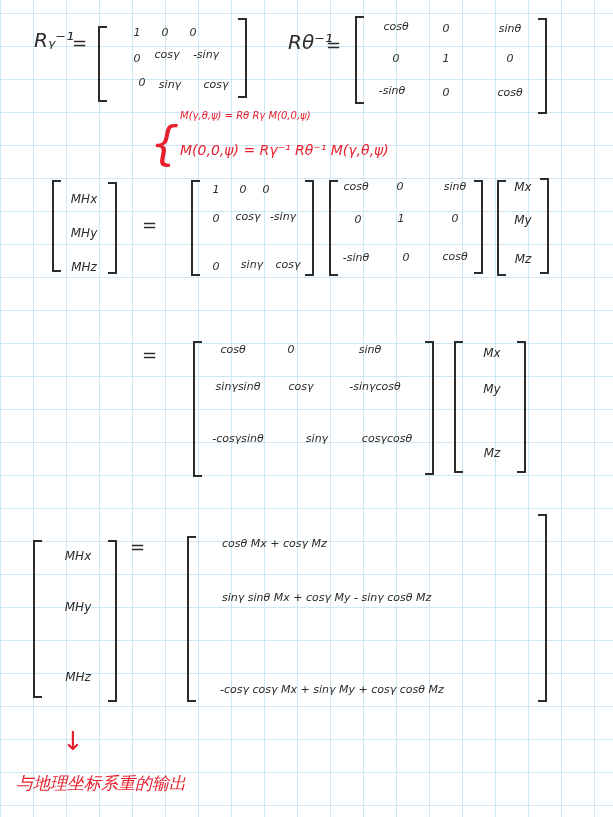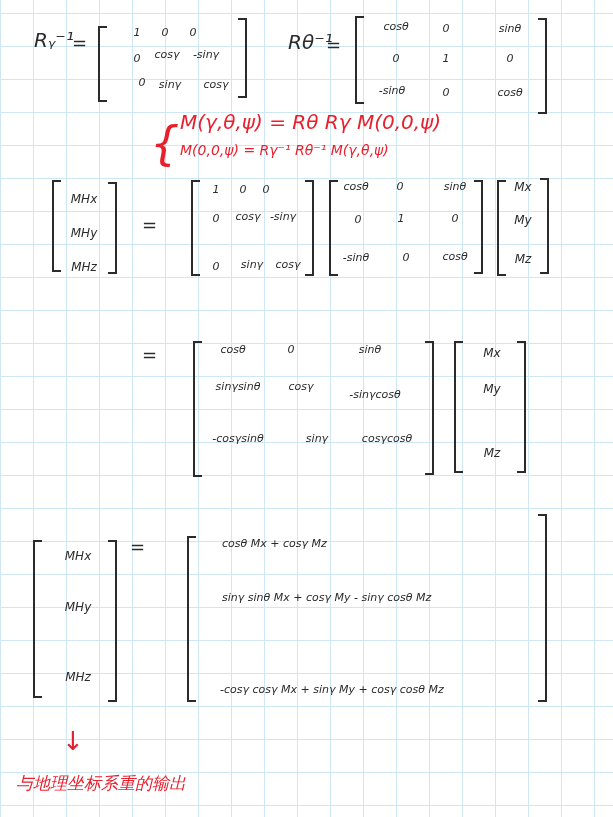--- a/index.html
+++ b/index.html
@@ -54,21 +54,21 @@
   <div class="cell" style="left:510px;top:22px;">sinθ</div>
   <div class="cell" style="left:396px;top:52px;">0</div>
   <div class="cell" style="left:446px;top:52px;">1</div>
   <div class="cell" style="left:510px;top:52px;">0</div>
   <div class="cell" style="left:392px;top:84px;">-sinθ</div>
   <div class="cell" style="left:446px;top:86px;">0</div>
   <div class="cell" style="left:510px;top:86px;">cosθ</div>
 </div>
 
 <div class="abs red" style="left:150px;top:108px;font-size:46px;line-height:70px;">{</div>
-<div class="abs red" style="left:180px;top:110px;font-size:20px;">M(γ,θ,ψ) = Rθ Rγ M(0,0,ψ)</div>
+<div class="abs red" style="left:180px;top:110px;font-size:10px;">M(γ,θ,ψ) = Rθ Rγ M(0,0,ψ)</div>
 <div class="abs red" style="left:180px;top:142px;font-size:14px;">M(0,0,ψ) = Rγ⁻¹ Rθ⁻¹ M(γ,θ,ψ)</div>
 
 <div class="bl" style="left:52px;top:180px;height:88px;"></div>
 <div class="br" style="left:108px;top:182px;height:88px;"></div>
 <div class="ink">
   <div class="cell" style="left:84px;top:192px;font-size:12px;">MHx</div>
   <div class="cell" style="left:84px;top:226px;font-size:12px;">MHy</div>
   <div class="cell" style="left:84px;top:260px;font-size:12px;">MHz</div>
 </div>
 <div class="abs ink eq" style="left:142px;top:214px;">=</div>
@@ -111,21 +111,21 @@
 
 <div class="abs ink eq" style="left:142px;top:344px;">=</div>
 <div class="bl" style="left:193px;top:341px;height:132px;"></div>
 <div class="br" style="left:425px;top:341px;height:130px;"></div>
 <div class="ink">
   <div class="cell" style="left:233px;top:343px;">cosθ</div>
   <div class="cell" style="left:291px;top:343px;">0</div>
   <div class="cell" style="left:370px;top:343px;">sinθ</div>
   <div class="cell" style="left:238px;top:380px;">sinγsinθ</div>
   <div class="cell" style="left:301px;top:380px;">cosγ</div>
-  <div class="cell" style="left:375px;top:380px;margin-top:8px;">-sinγcosθ</div>
+  <div class="cell" style="left:375px;top:380px;">-sinγcosθ</div>
   <div class="cell" style="left:238px;top:432px;">-cosγsinθ</div>
   <div class="cell" style="left:317px;top:432px;">sinγ</div>
   <div class="cell" style="left:387px;top:432px;">cosγcosθ</div>
 </div>
 <div class="bl" style="left:454px;top:341px;height:128px;"></div>
 <div class="br" style="left:517px;top:341px;height:128px;"></div>
 <div class="ink">
   <div class="cell" style="left:492px;top:346px;font-size:12px;">Mx</div>
   <div class="cell" style="left:492px;top:382px;font-size:12px;">My</div>
   <div class="cell" style="left:492px;top:446px;font-size:12px;">Mz</div>

